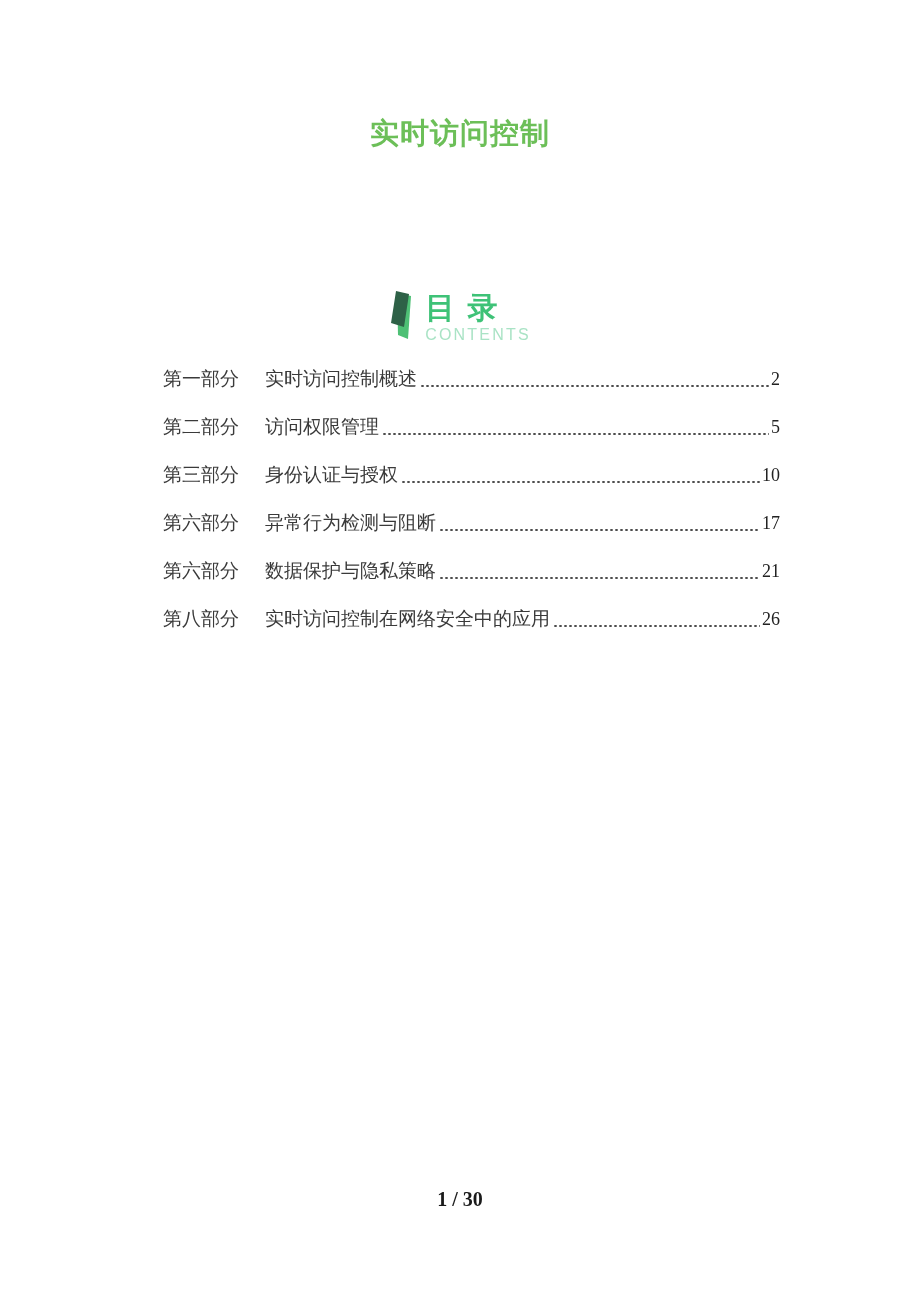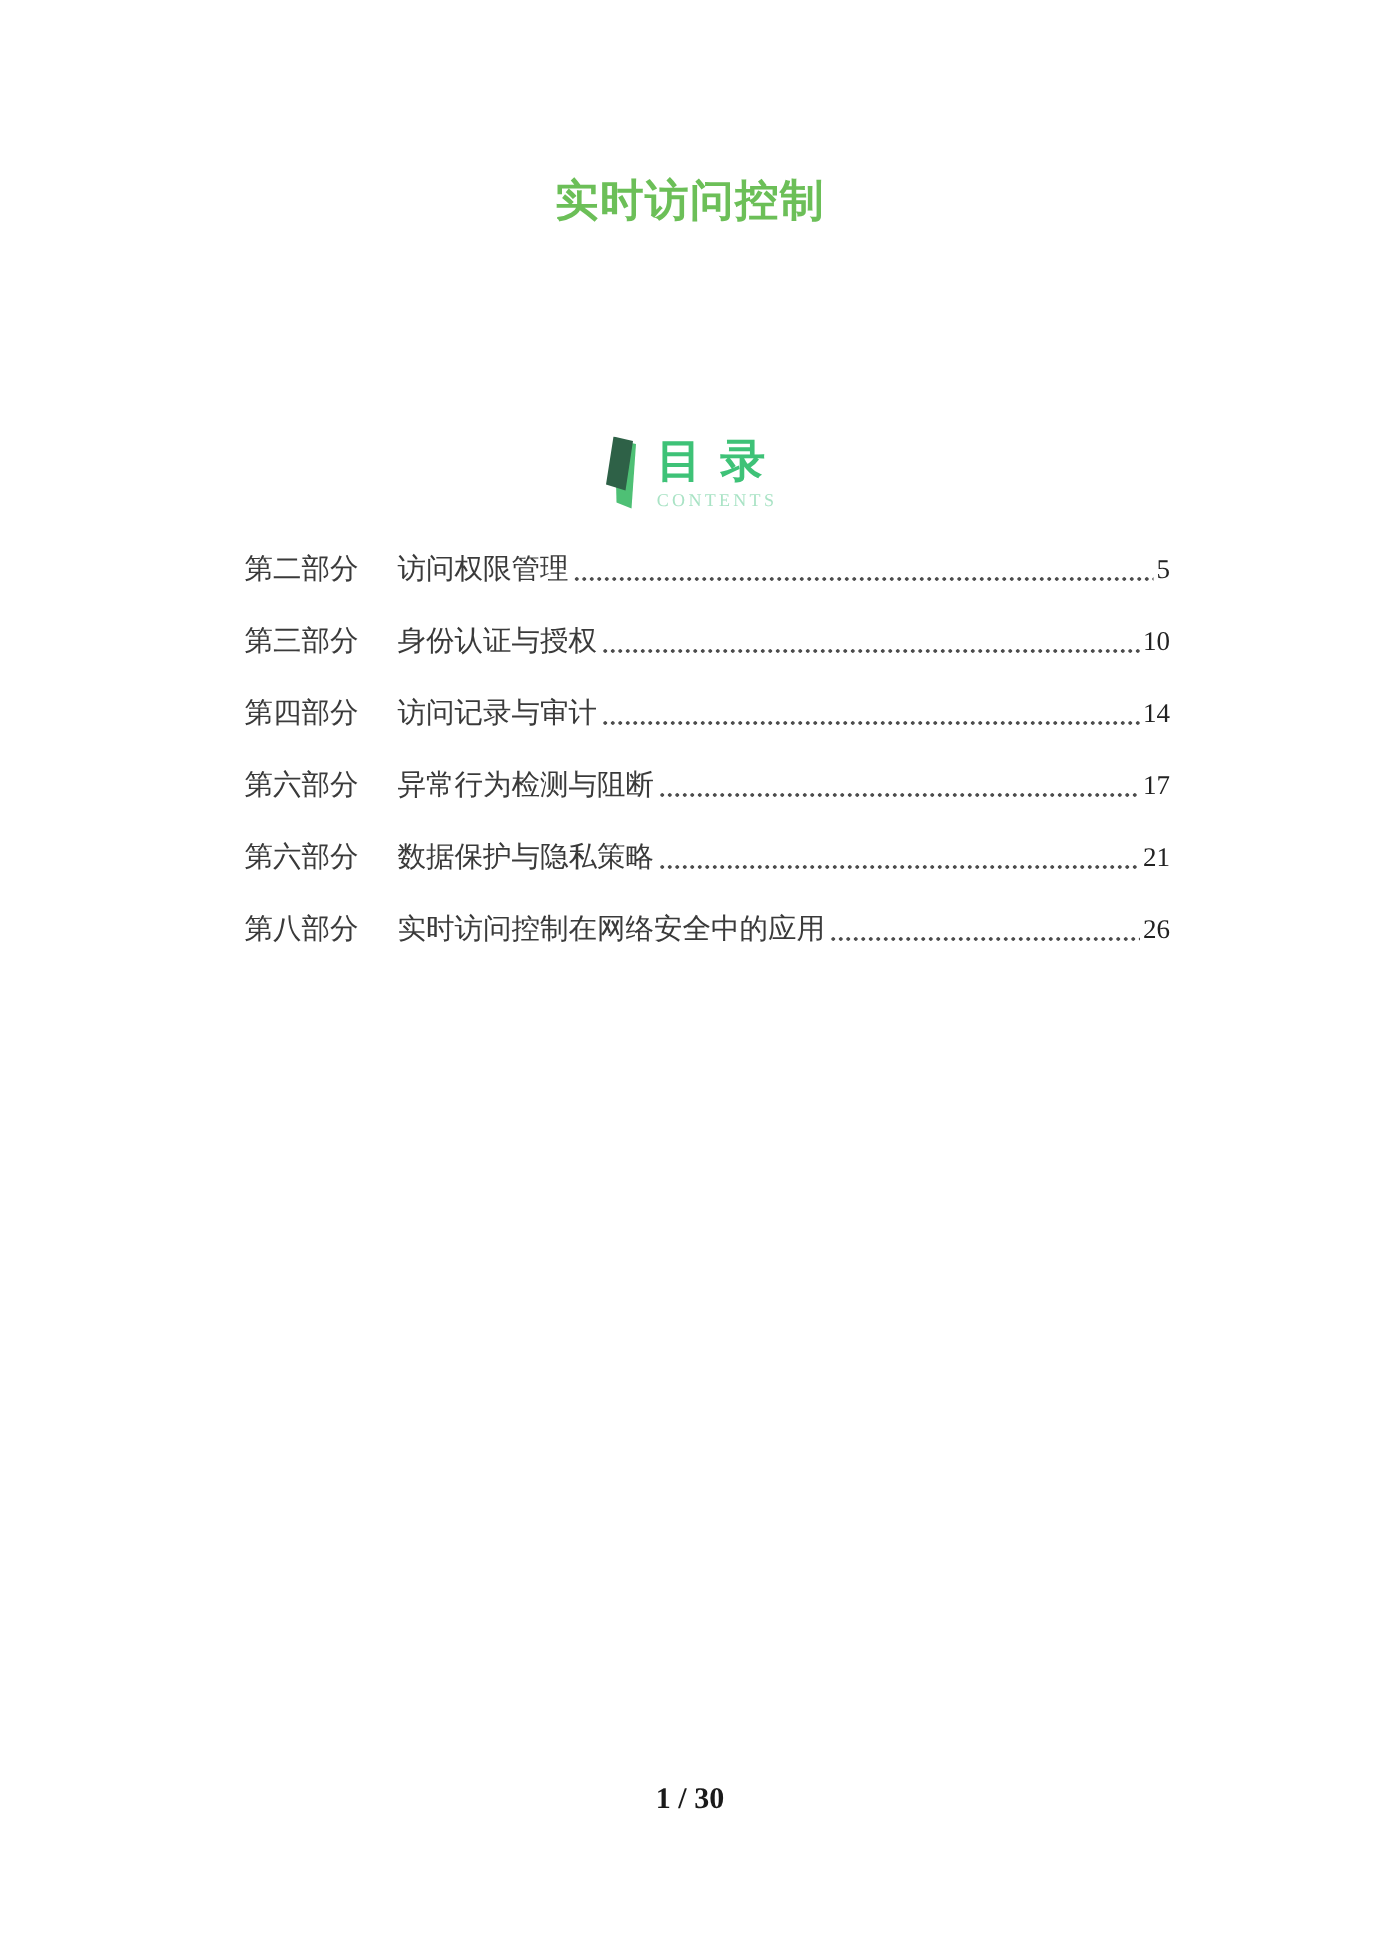--- a/index.html
+++ b/index.html
@@ -59,22 +59,22 @@
     font-family:"Liberation Sans", sans-serif;
     font-size:30px;
     font-weight:bold;
     line-height:1.0;
     letter-spacing:2px;
     color:var(--toc-heading-green,#3ec277);
     white-space:nowrap;
     text-align:center;
   }
   .toc-subheading{
-    font-family:Liberation Serif, serif;
-    font-size:12px;
+    font-family:Liberation Sans, sans-serif;
+    font-size:16px;
     letter-spacing:2.2px;
     margin-top:3px;
     color:var(--toc-sub-green,#a9e3c5);
     white-space:nowrap;
   }
   .toc-list{
     position:absolute;
     top:355px;
     left:163px;
     right:140px;
@@ -132,36 +132,36 @@
       <polygon points="7,0 20,3 15,36 2,32" class="logo-dark" fill="#2e6147"></polygon>
     </svg>
     <div class="toc-heading-block">
       <div class="toc-heading">目 录</div>
       <div class="toc-subheading">CONTENTS</div>
     </div>
   </div>
 
   <div class="toc-list" id="toc-list">
       <div class="toc-row">
+        <span class="toc-part">第一部分</span>
+        <span class="toc-entry-title">实时访问控制概述</span>
+        <span class="toc-leader"></span>
+        <span class="toc-pagenum">2</span>
+      </div>
+      <div class="toc-row">
         <span class="toc-part">第二部分</span>
         <span class="toc-entry-title">访问权限管理</span>
         <span class="toc-leader"></span>
         <span class="toc-pagenum">5</span>
       </div>
       <div class="toc-row">
         <span class="toc-part">第三部分</span>
         <span class="toc-entry-title">身份认证与授权</span>
         <span class="toc-leader"></span>
         <span class="toc-pagenum">10</span>
-      </div>
-      <div class="toc-row">
-        <span class="toc-part">第四部分</span>
-        <span class="toc-entry-title">访问记录与审计</span>
-        <span class="toc-leader"></span>
-        <span class="toc-pagenum">14</span>
       </div>
       <div class="toc-row">
         <span class="toc-part">第六部分</span>
         <span class="toc-entry-title">异常行为检测与阻断</span>
         <span class="toc-leader"></span>
         <span class="toc-pagenum">17</span>
       </div>
       <div class="toc-row">
         <span class="toc-part">第六部分</span>
         <span class="toc-entry-title">数据保护与隐私策略</span>

